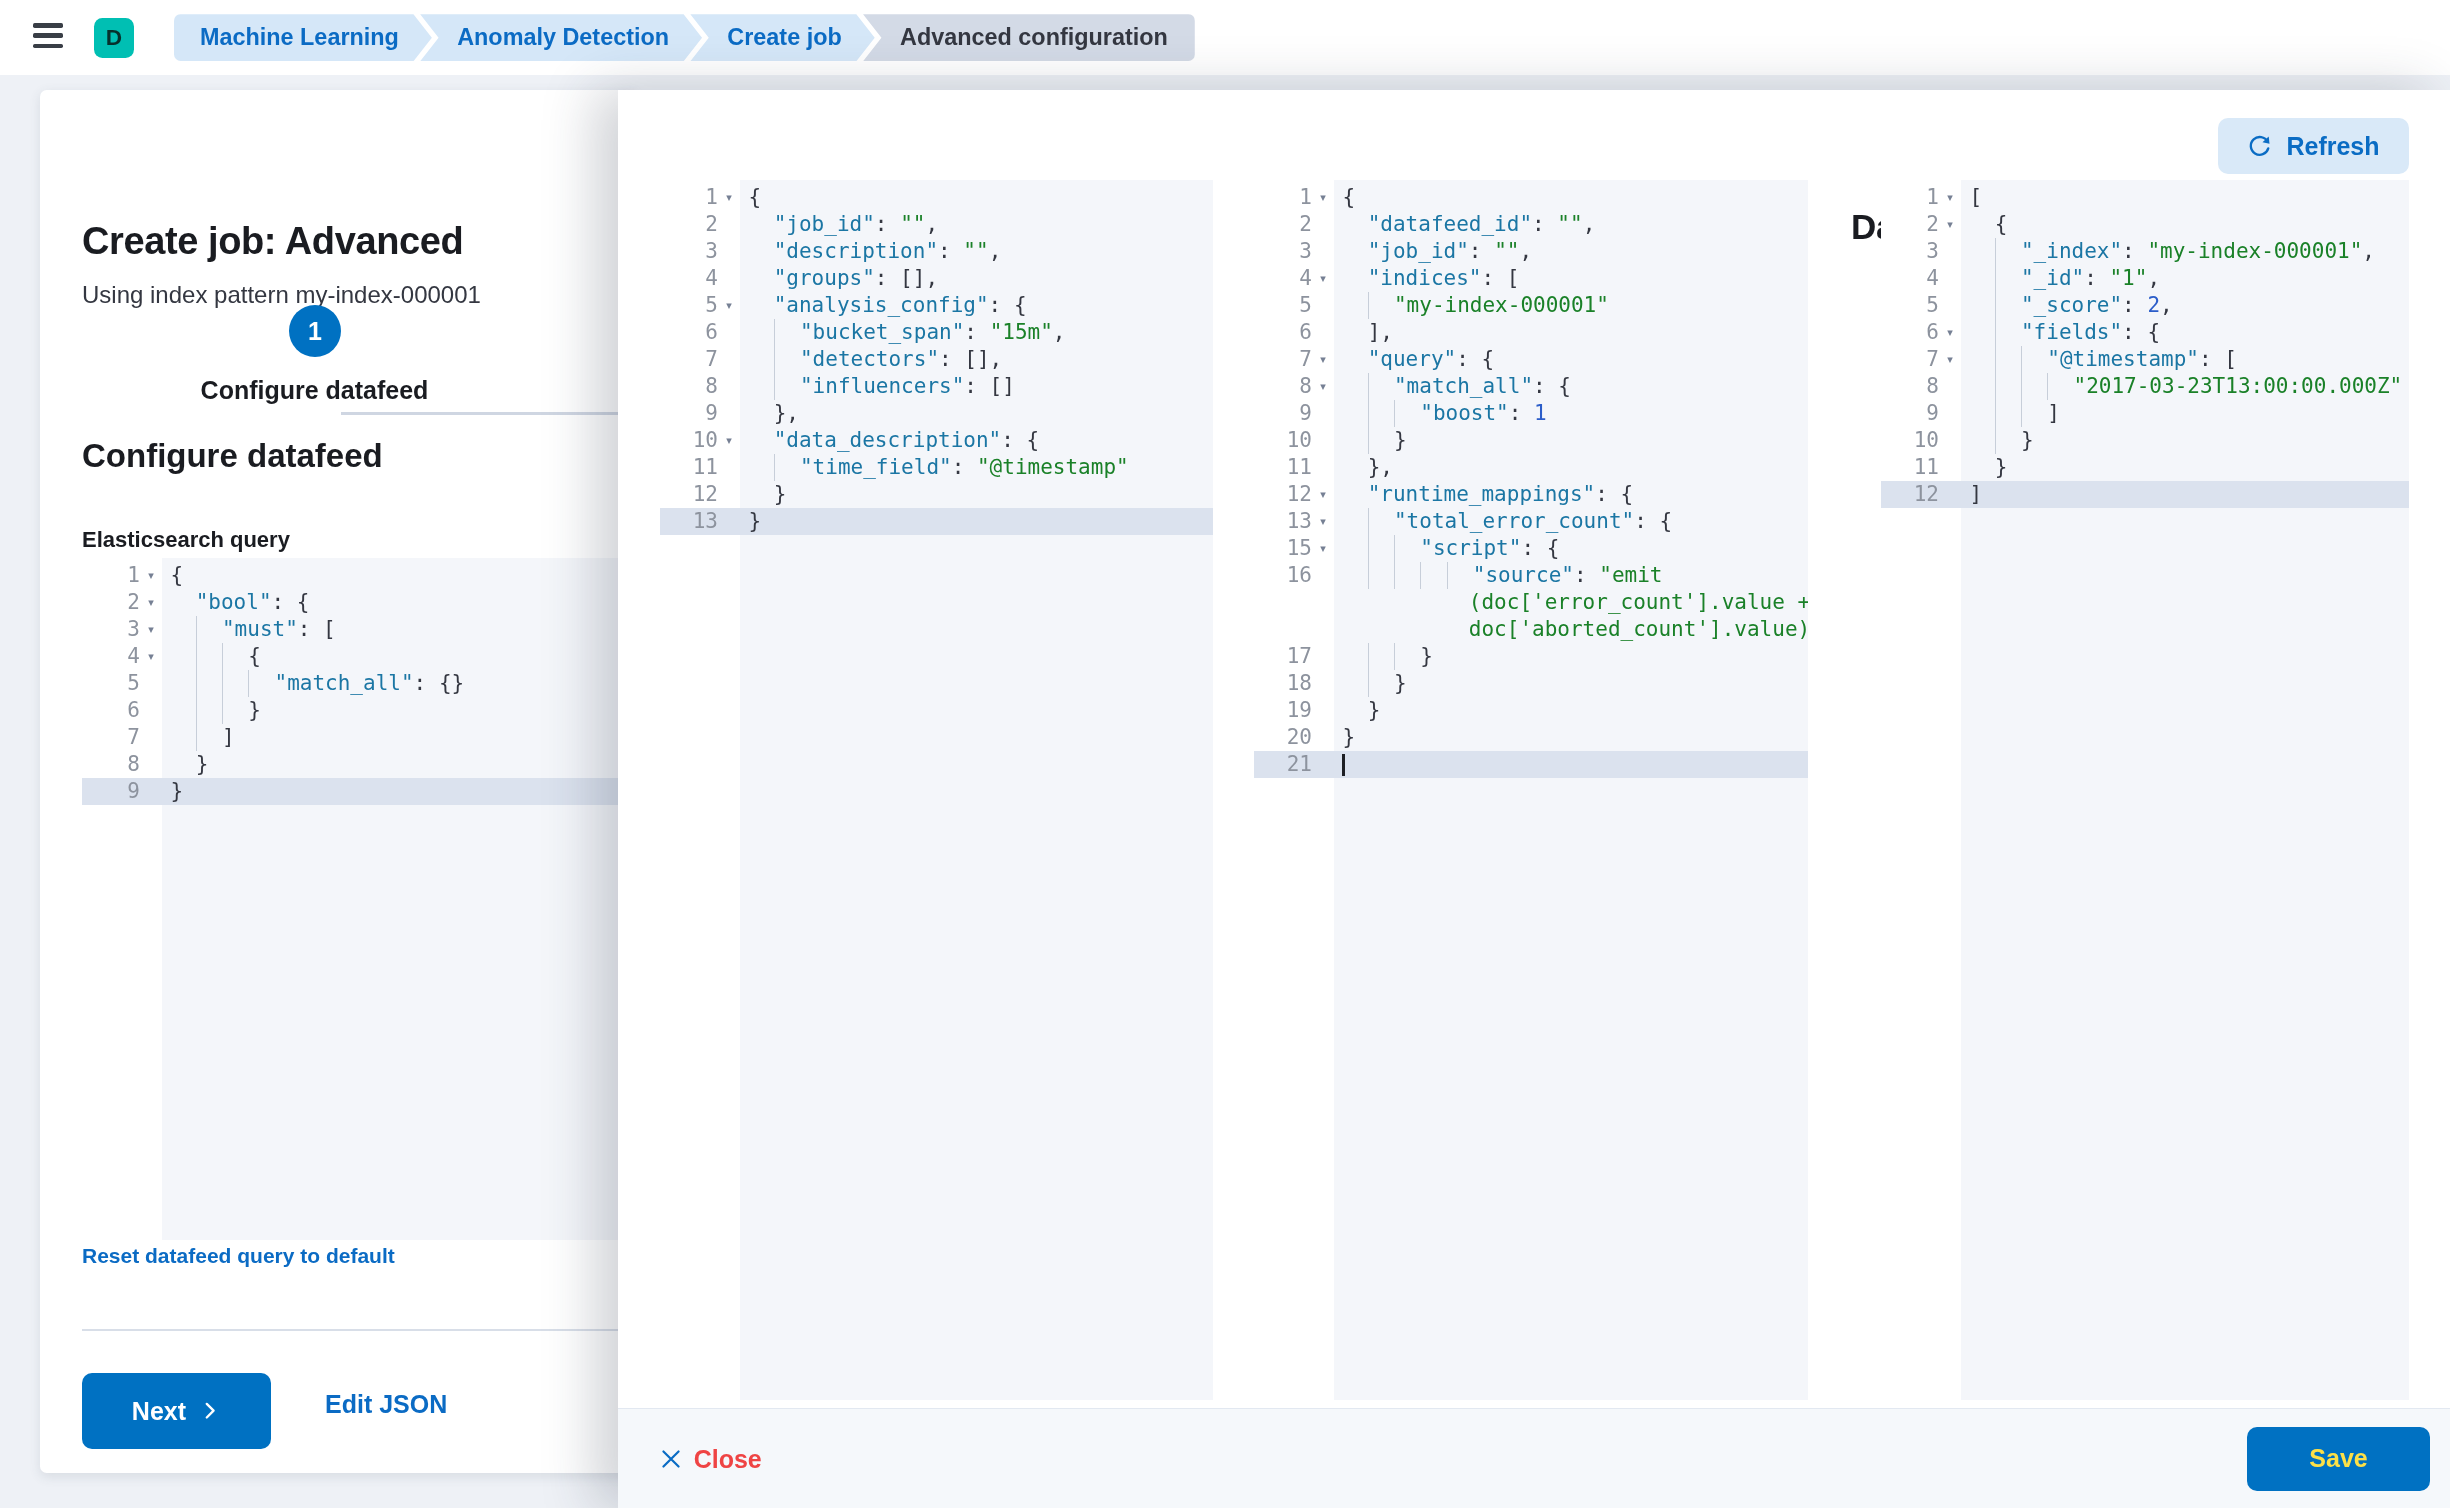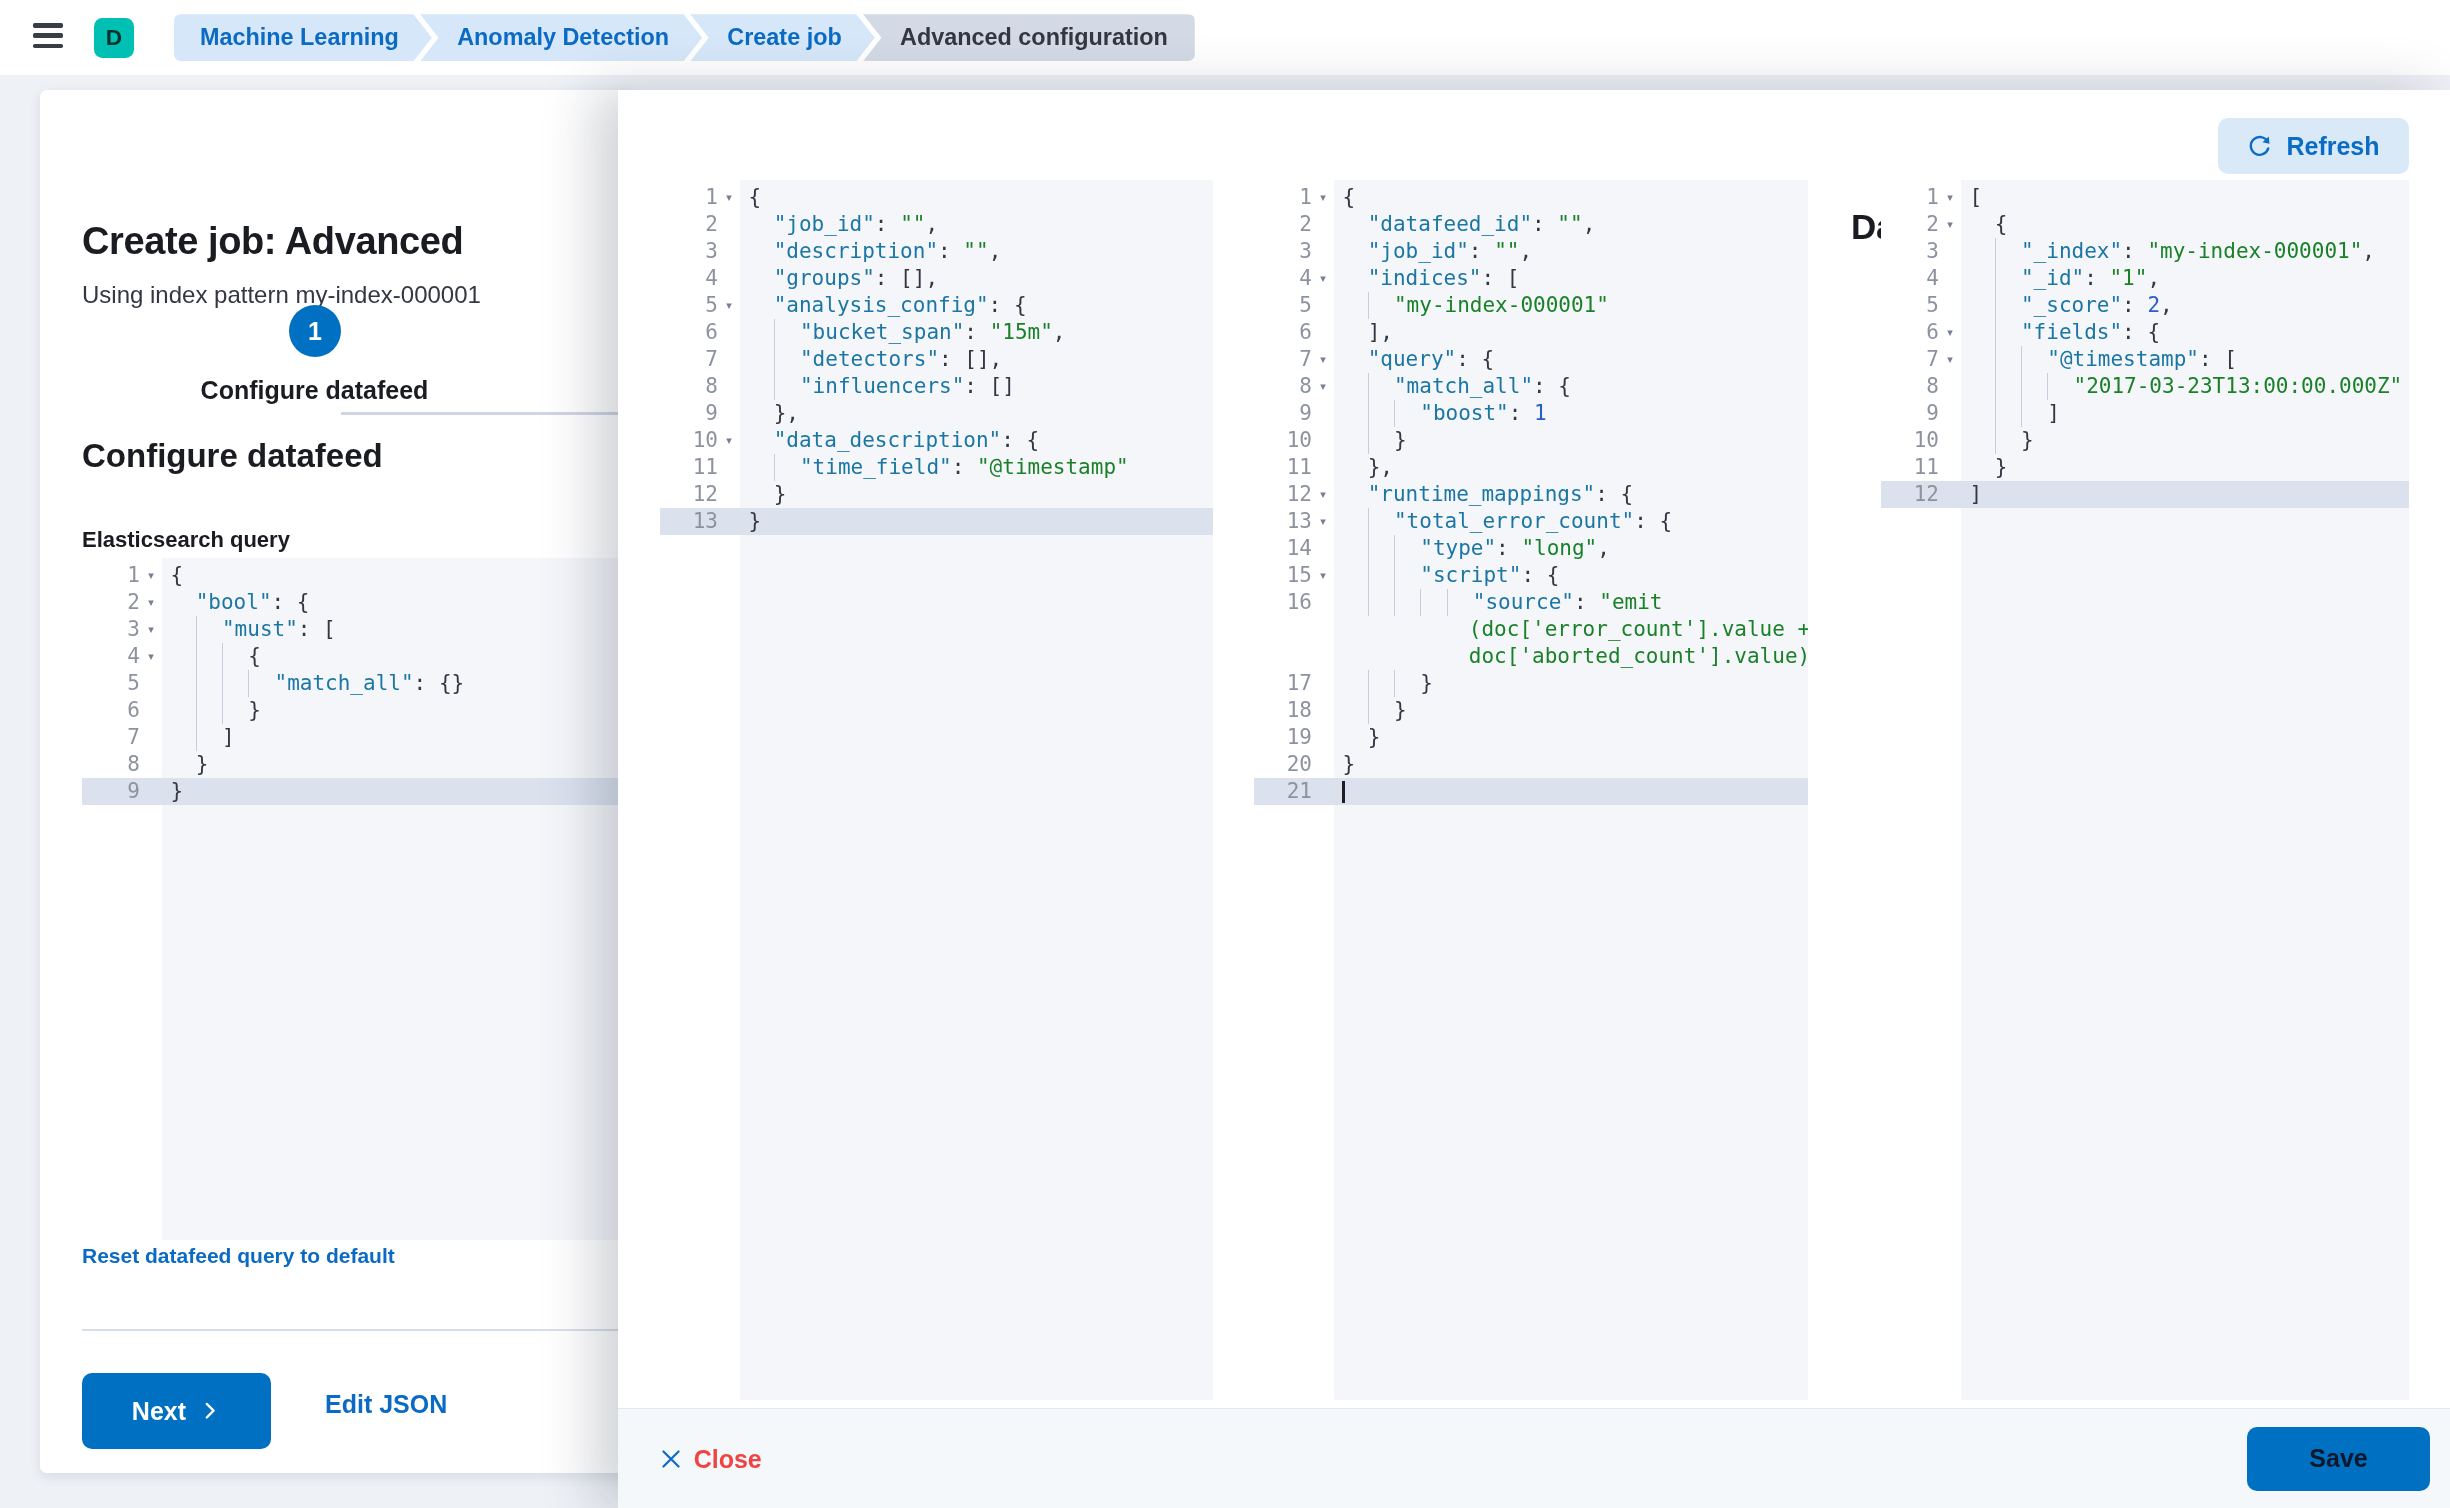--- a/index.html
+++ b/index.html
@@ -73,21 +73,21 @@
 
   .ed-left{left:42px;top:468px;width:553px;height:682px;position:absolute;background:#fff;overflow:hidden;}
   .ed-left .code-bg{position:absolute;left:80px;right:0;top:0;bottom:0;background:#f4f6fa;}
 
   
   .fly-footer{position:absolute;left:0;bottom:0;width:100%;height:100px;background:#f5f8fb;
         border-top:0.8px solid #e2e8f1;}
   .close-ctl{position:absolute;left:42px;top:0;height:100%;display:flex;align-items:center;gap:11.7px;
         color:#ef4444;font-size:25px;font-weight:600;cursor:pointer;}
   .save-btn{position:absolute;right:20px;top:17.6px;width:183px;height:64px;border-radius:10px;
-        background:#0071c2;color:#0f172a;font-size:25px;font-weight:600;
+        background:#0071c2;color:#fde047;font-size:25px;font-weight:600;
         display:flex;align-items:center;justify-content:center;cursor:pointer;}
 </style>
 </head>
 <body>
 
 <div id="stage">
 
   <div class="topbar">
     <div class="hamburger">
         <i></i>
@@ -394,27 +394,20 @@
           </div>
           <div class="ed-row">
             <div class="gut">
               <span class="ln">13</span>
               <span class="fa">▾</span>
             </div>
             <div class="cd"><span class="ind"></span><span class="ind g"></span><span class="t-k">"total_error_count"</span><span class="t-p">: {</span></div>
           </div>
           <div class="ed-row">
             <div class="gut">
-              <span class="ln">14</span>
-              <span class="fa"></span>
-            </div>
-            <div class="cd"><span class="ind"></span><span class="ind g"></span><span class="ind g"></span><span class="t-k">"type"</span><span class="t-p">: </span><span class="t-s">"long"</span><span class="t-p">,</span></div>
-          </div>
-          <div class="ed-row">
-            <div class="gut">
               <span class="ln">15</span>
               <span class="fa">▾</span>
             </div>
             <div class="cd"><span class="ind"></span><span class="ind g"></span><span class="ind g"></span><span class="t-k">"script"</span><span class="t-p">: {</span></div>
           </div>
           <div class="ed-row">
             <div class="gut">
               <span class="ln">16</span>
               <span class="fa"></span>
             </div>

